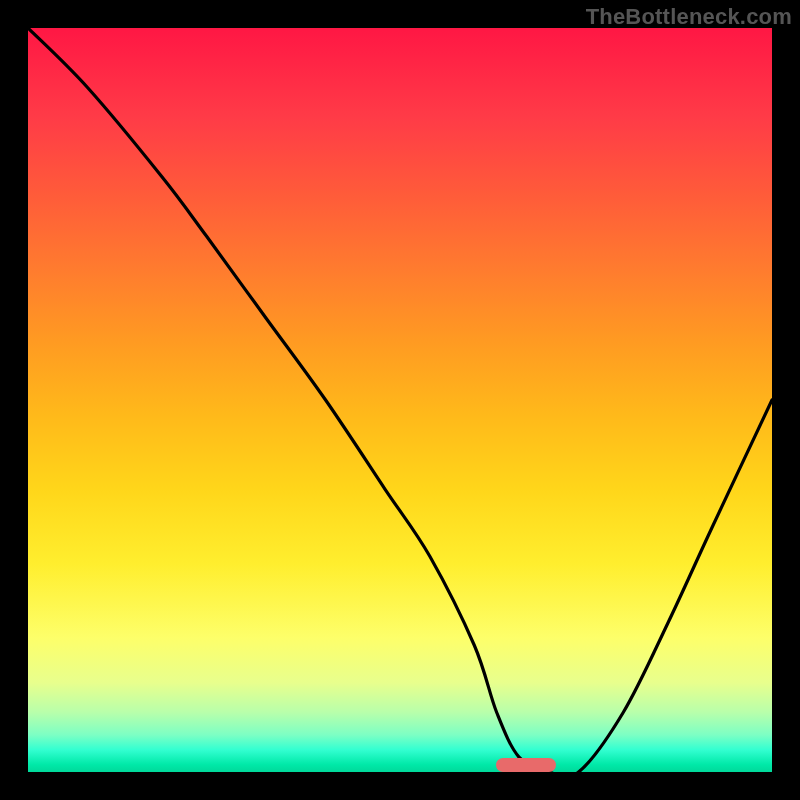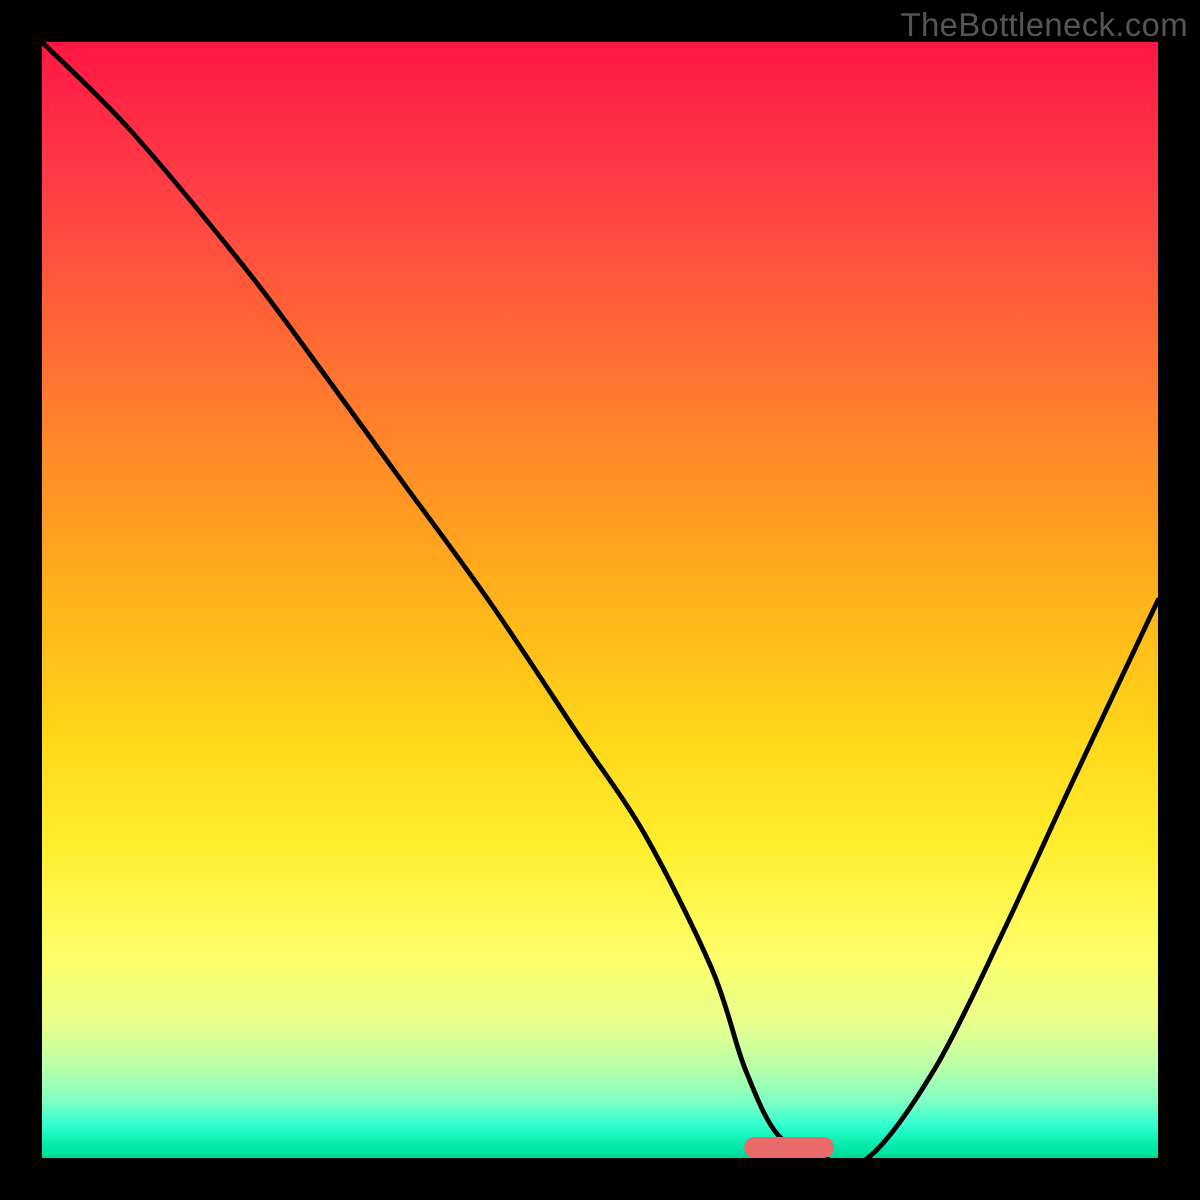--- a/index.html
+++ b/index.html
@@ -41,21 +41,21 @@
       #00d99a 100%
     );
   }
   .watermark {
     position: absolute;
     top: 4px;
     right: 8px;
     z-index: 20;
     color: #555;
     font-size: 22px;
-    font-weight: 400;
+    font-weight: 700;
     letter-spacing: 0.2px;
   }
   svg.curve {
     position: absolute;
     inset: 0;
     z-index: 10;
   }
   .marker {
     position: absolute;
     width: 60px;

